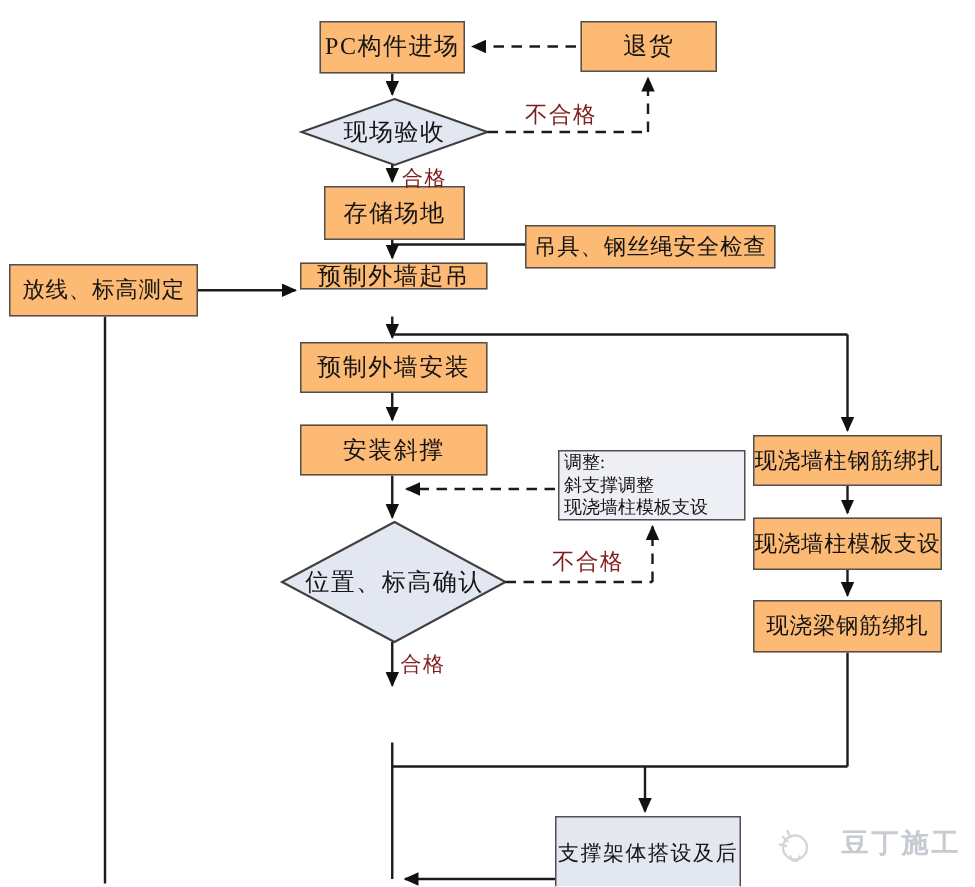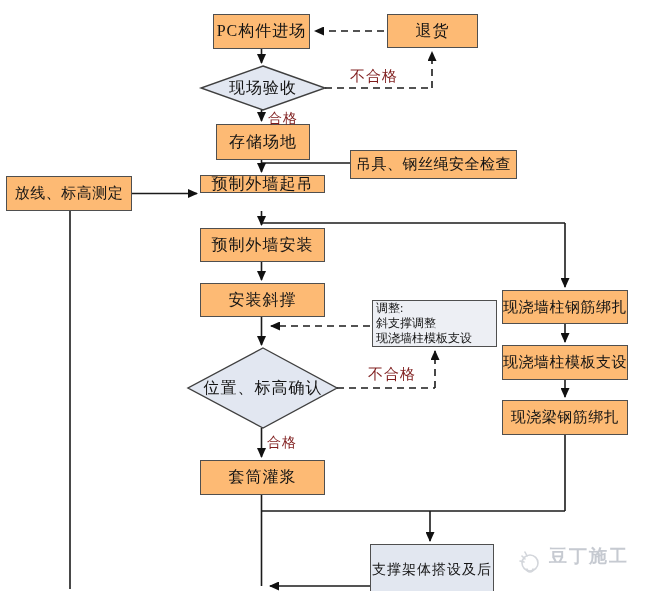--- a/index.html
+++ b/index.html
@@ -30,21 +30,21 @@
   .diamond-label{
     position:absolute;display:flex;align-items:center;justify-content:center;
     font-size:16px;letter-spacing:1px;white-space:nowrap;background:transparent;text-align:right;
   }
   .edge-label{
     position:absolute;font-size:14px;letter-spacing:1px;white-space:nowrap;
     background:transparent;color:#7f1d1d;
   }
   #watermark{
     position:absolute;left:513px;top:544px;width:130px;height:36px;
-    display:flex;gap:4px;
+    display:flex;align-items:center;gap:16px;
   }
   #watermark .wm-text{
     font-size:18px;letter-spacing:2px;color:#c6cad1;font-weight:bold;
     font-family:"Liberation Sans","DejaVu Sans",sans-serif;
   }
 </style>
 </head>
 <body>
 
 <div id="stage">
@@ -115,21 +115,20 @@
   <div class="node" style="left:200px;top:283px;width:125px;height:34px;">安装斜撑</div>
 
   <div class="node note" style="left:372px;top:300px;width:125px;height:47px;">
     <span>调整:</span>
     <span>斜支撑调整</span>
     <span>现浇墙柱模板支设</span>
   </div>
 
   <div class="diamond-label" style="left:190px;top:378px;width:146px;height:20px;">位置、标高确认</div>
 
-  <div class="node" style="left:200px;top:460px;width:125px;height:35px;">套筒灌浆</div>
 
   <div class="node small" style="left:502px;top:290px;width:126px;height:34px;">现浇墙柱钢筋绑扎</div>
 
   <div class="node small" style="left:502px;top:345px;width:126px;height:35px;">现浇墙柱模板支设</div>
 
   <div class="node small" style="left:502px;top:400px;width:126px;height:35px;">现浇梁钢筋绑扎</div>
 
   <div class="node twoline" style="left:370px;top:544px;width:124px;height:52px;">
     <span>支撑架体搭设及后</span>
   </div>

